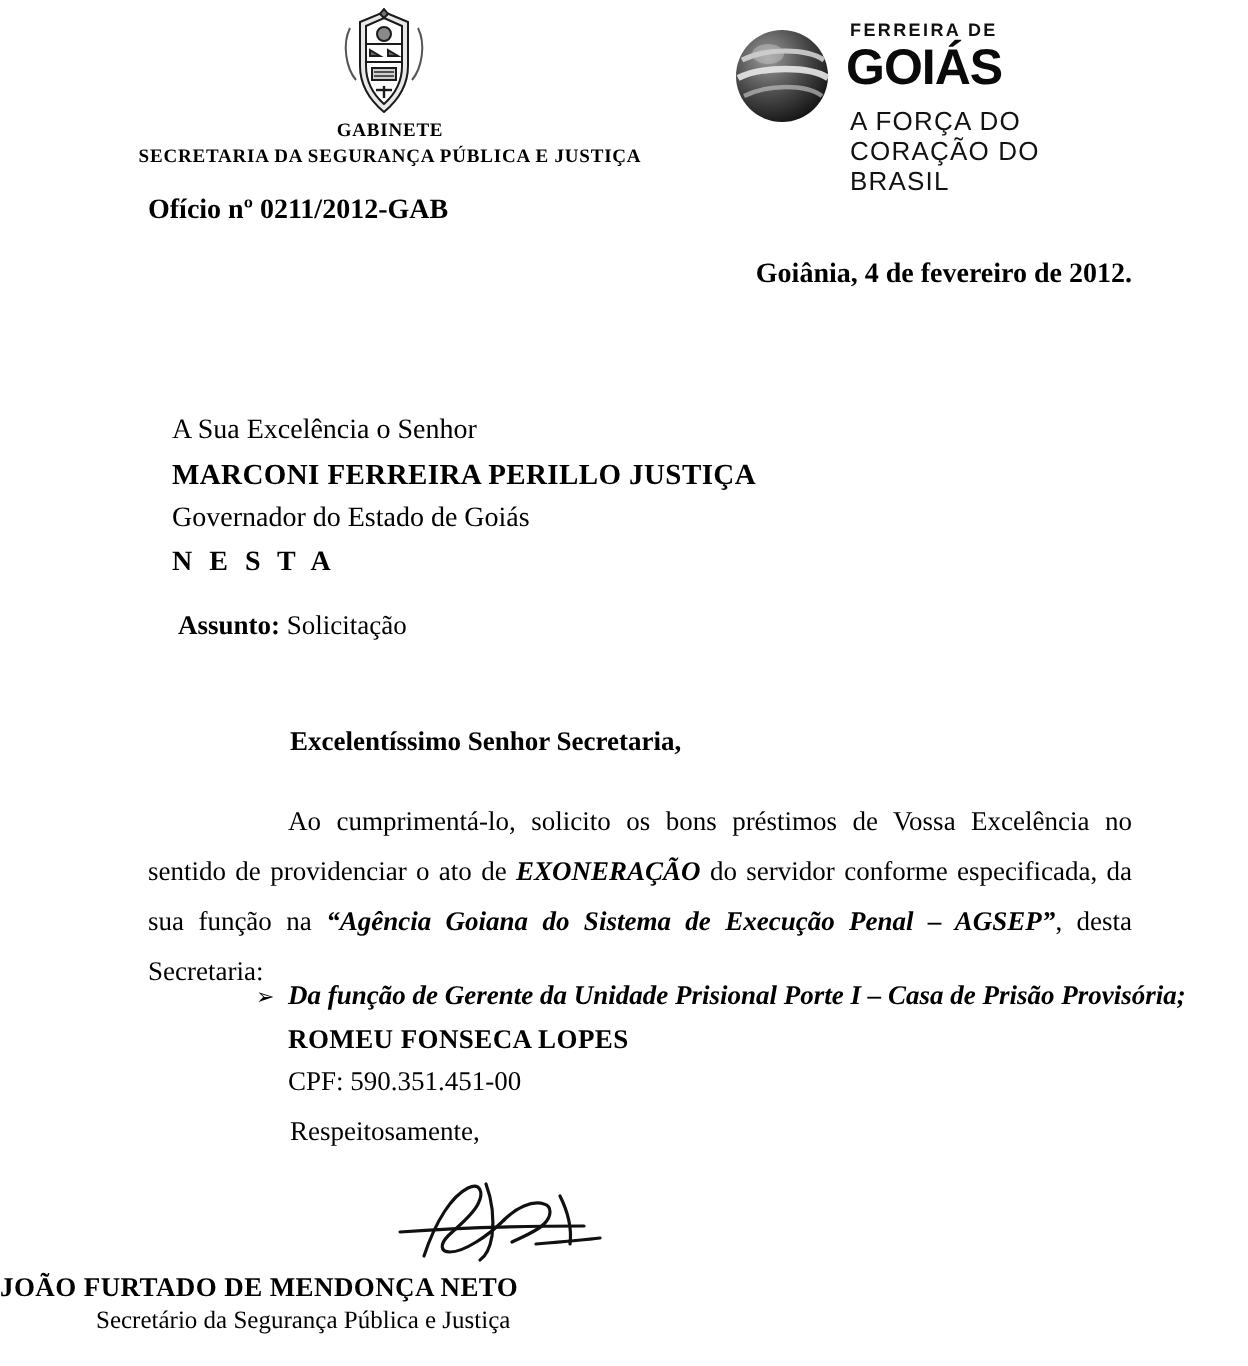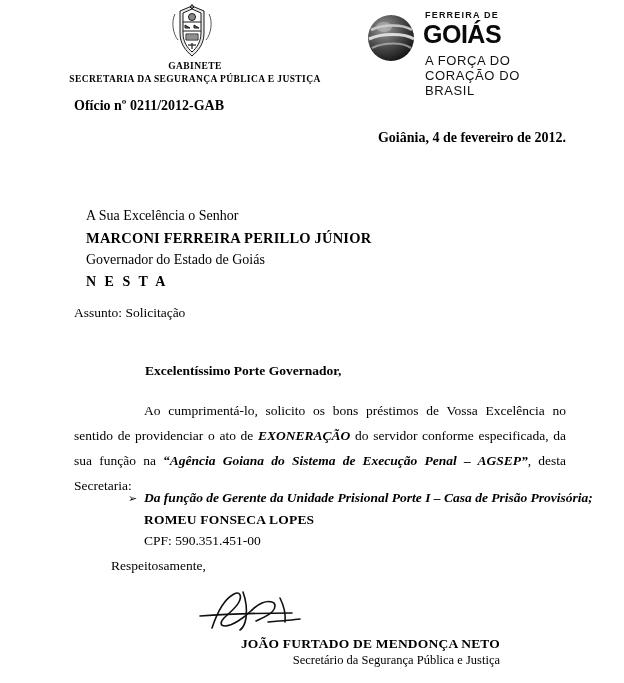--- a/index.html
+++ b/index.html
@@ -123,21 +123,21 @@
   .dest-nesta {
     font-weight: bold;
     letter-spacing: 2.5px;
   }
   .assunto {
     position: absolute;
     left: 74px;
     top: 305px;
     font-size: 13.5px;
   }
-  .assunto b { font-weight: normal; }
+  .assunto b { font-weight: bold; margin-left: 15px; }
   .saudacao {
     position: absolute;
     left: 145px;
     top: 363px;
     font-size: 13.5px;
     font-weight: bold;
   }
   .paragrafo {
     position: absolute;
     left: 74px;
@@ -175,30 +175,30 @@
     font-weight: bold;
     letter-spacing: 0.2px;
   }
   .bullet-cpf {
     display: block;
     margin-left: 16px;
     font-weight: normal;
   }
   .respeito {
     position: absolute;
-    left: 111px;
+    left: 145px;
     top: 558px;
     font-size: 13.5px;
   }
   .sig-area {
     position: absolute;
     left: 0;
     top: 588px;
     width: 500px;
-    text-align: right;
+    text-align: left;
   }
   .sig-svg {
     display: block;
     margin: 0 auto;
     width: 220px;
     height: 48px;
   }
   .sig-name {
     font-size: 13.5px;
     font-weight: bold;
@@ -263,31 +263,31 @@
       <div class="tagline">A FORÇA DO CORAÇÃO DO BRASIL</div>
     </div>
   </div>
 
   <div class="oficio">Ofício nº 0211/2012-GAB</div>
 
   <div class="data-local">Goiânia, 4 de fevereiro de 2012.</div>
 
   <div class="dest-block">
     <div class="dest-line1">A Sua Excelência o Senhor</div>
-    <div class="dest-name">MARCONI FERREIRA PERILLO JÚNIOR</div>
+    <div class="dest-name">MARCONI FERREIRA PERILLO JUSTIÇA</div>
     <div class="dest-cargo">Governador do Estado de Goiás</div>
     <div class="dest-nesta">N E S T A</div>
   </div>
 
   <div class="assunto">
     <b>Assunto:</b>
     <span>Solicitação</span>
   </div>
 
-  <div class="saudacao">Excelentíssimo Porte Governador,</div>
+  <div class="saudacao">Excelentíssimo Senhor Secretaria,</div>
 
   <div class="paragrafo">
     <span class="indent"></span><span>Ao cumprimentá-lo, solicito os bons préstimos de Vossa Excelência no sentido de providenciar o ato de </span><b><i>EXONERAÇÃO</i></b><span> do servidor conforme especificada, da sua função na </span><b><i>“Agência Goiana do Sistema de Execução Penal – AGSEP”</i></b><span>, desta Secretaria:</span>
   </div>
 
   <div class="bullet-block">
     <span class="bullet-arrow">➢</span><span class="bullet-text">Da função de Gerente da Unidade Prisional Porte I – Casa de Prisão Provisória;</span>
     <span class="bullet-name">ROMEU FONSECA LOPES</span>
     <span class="bullet-cpf">CPF: 590.351.451-00</span>
   </div>

